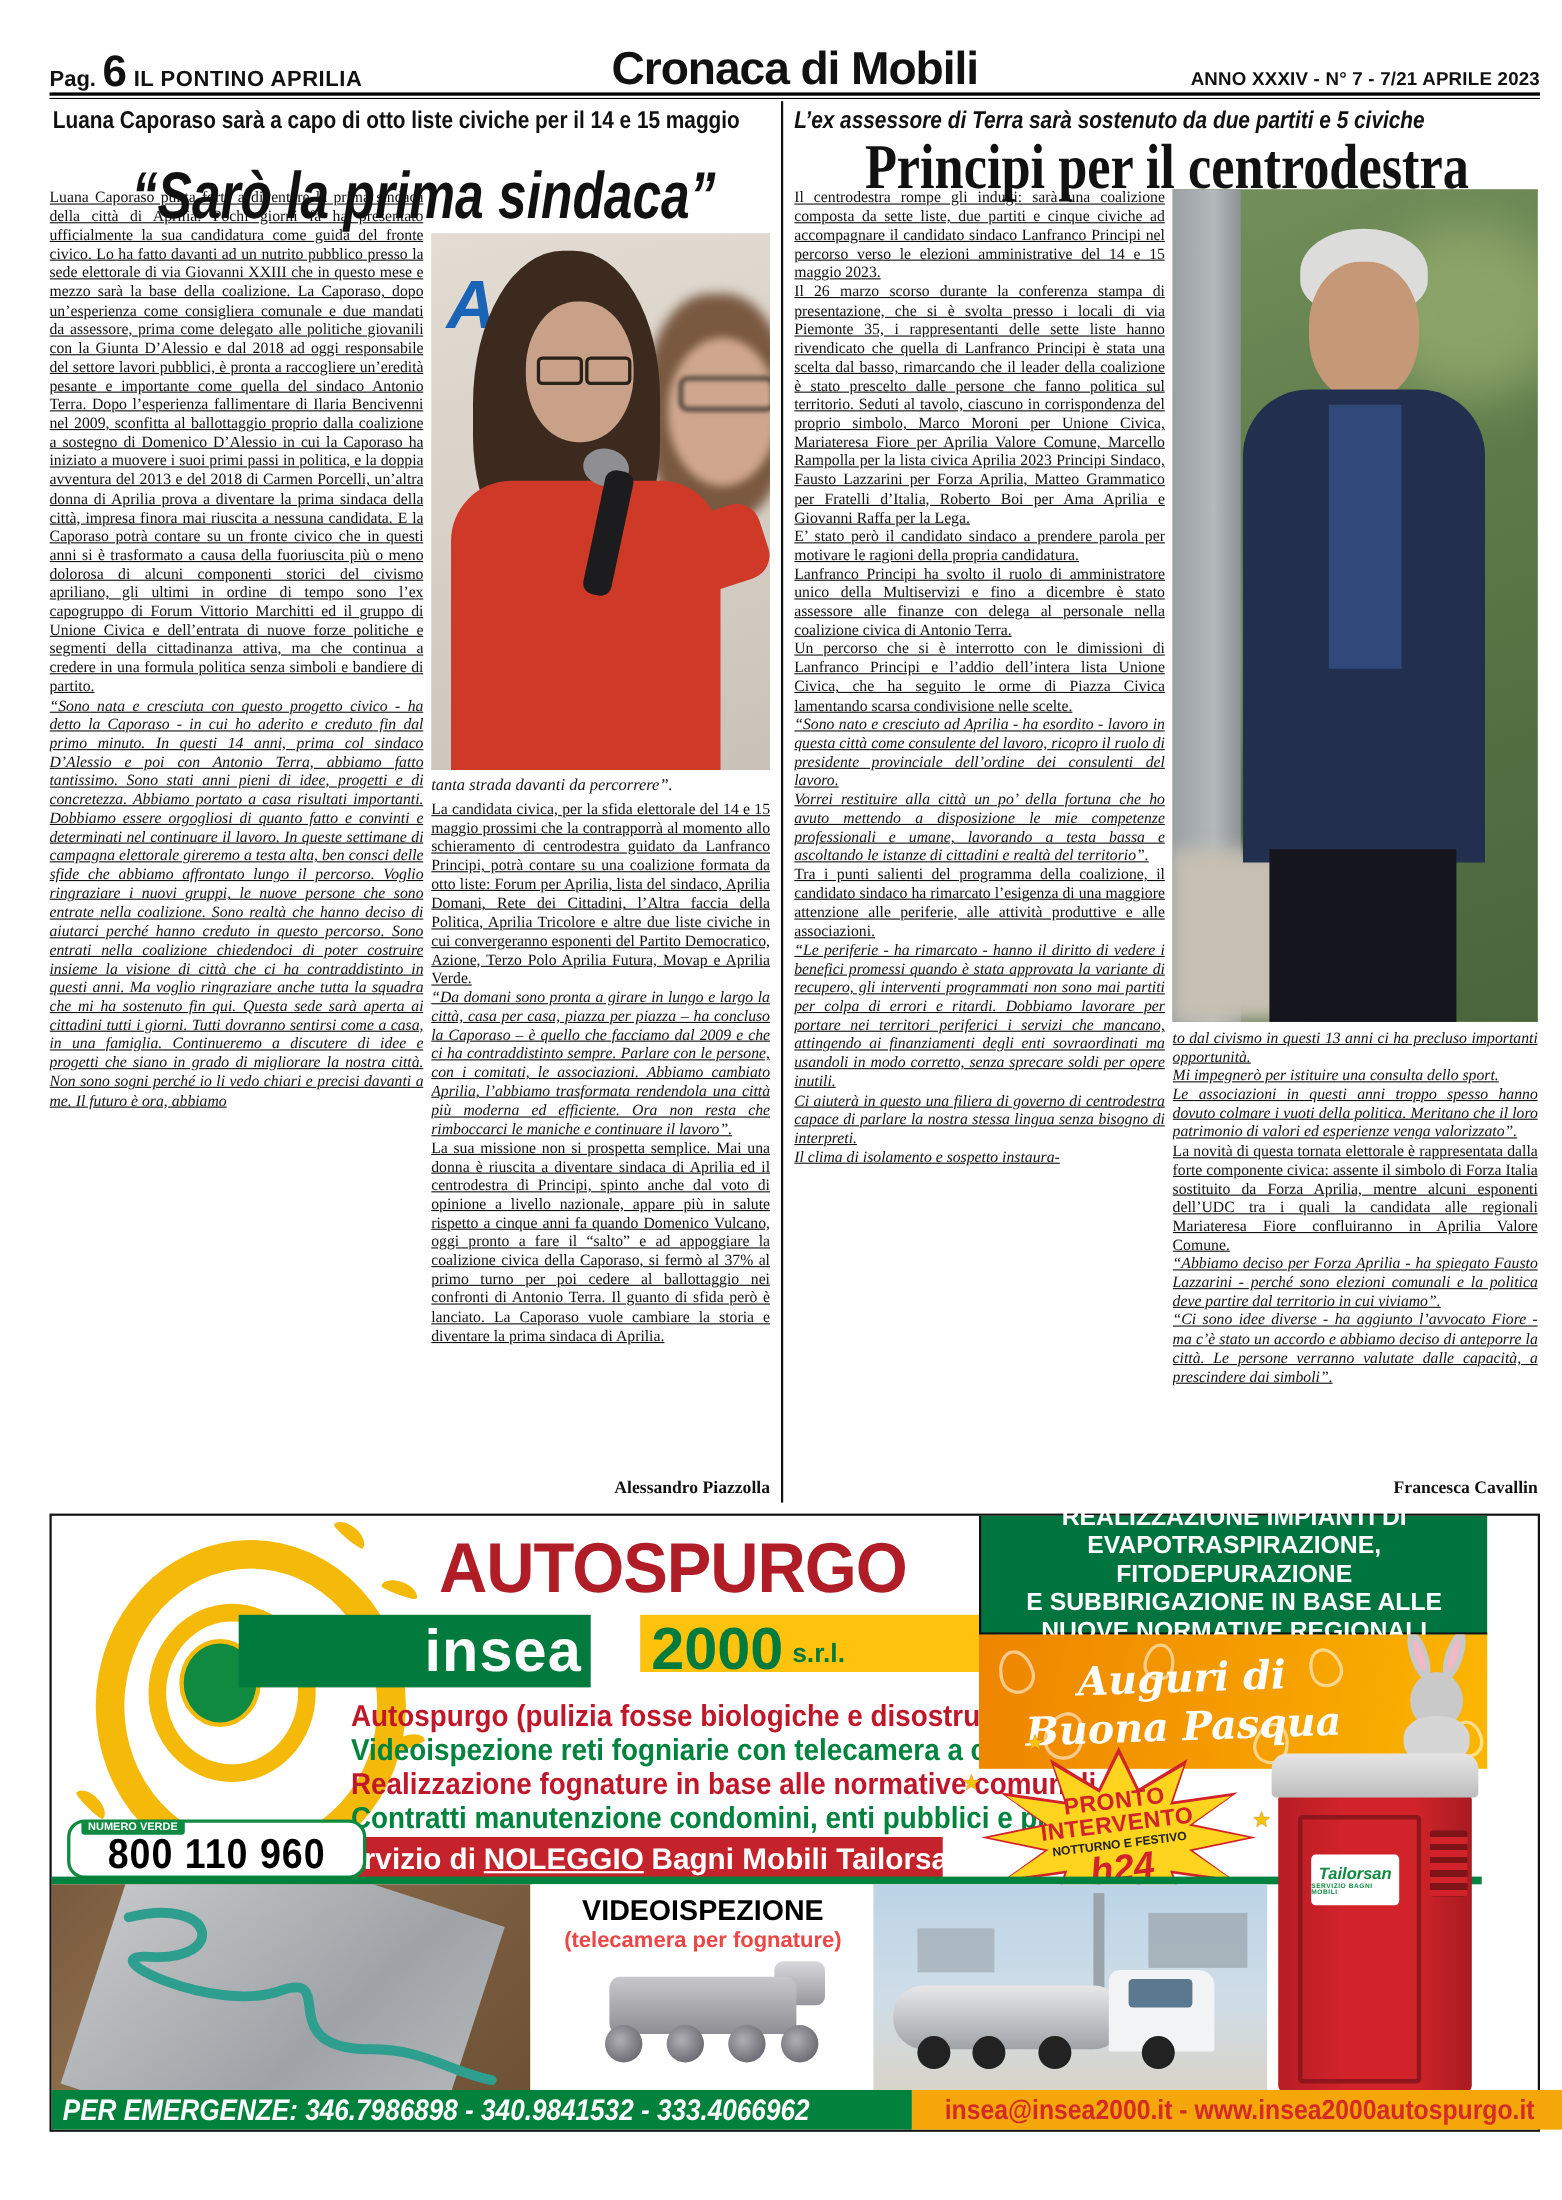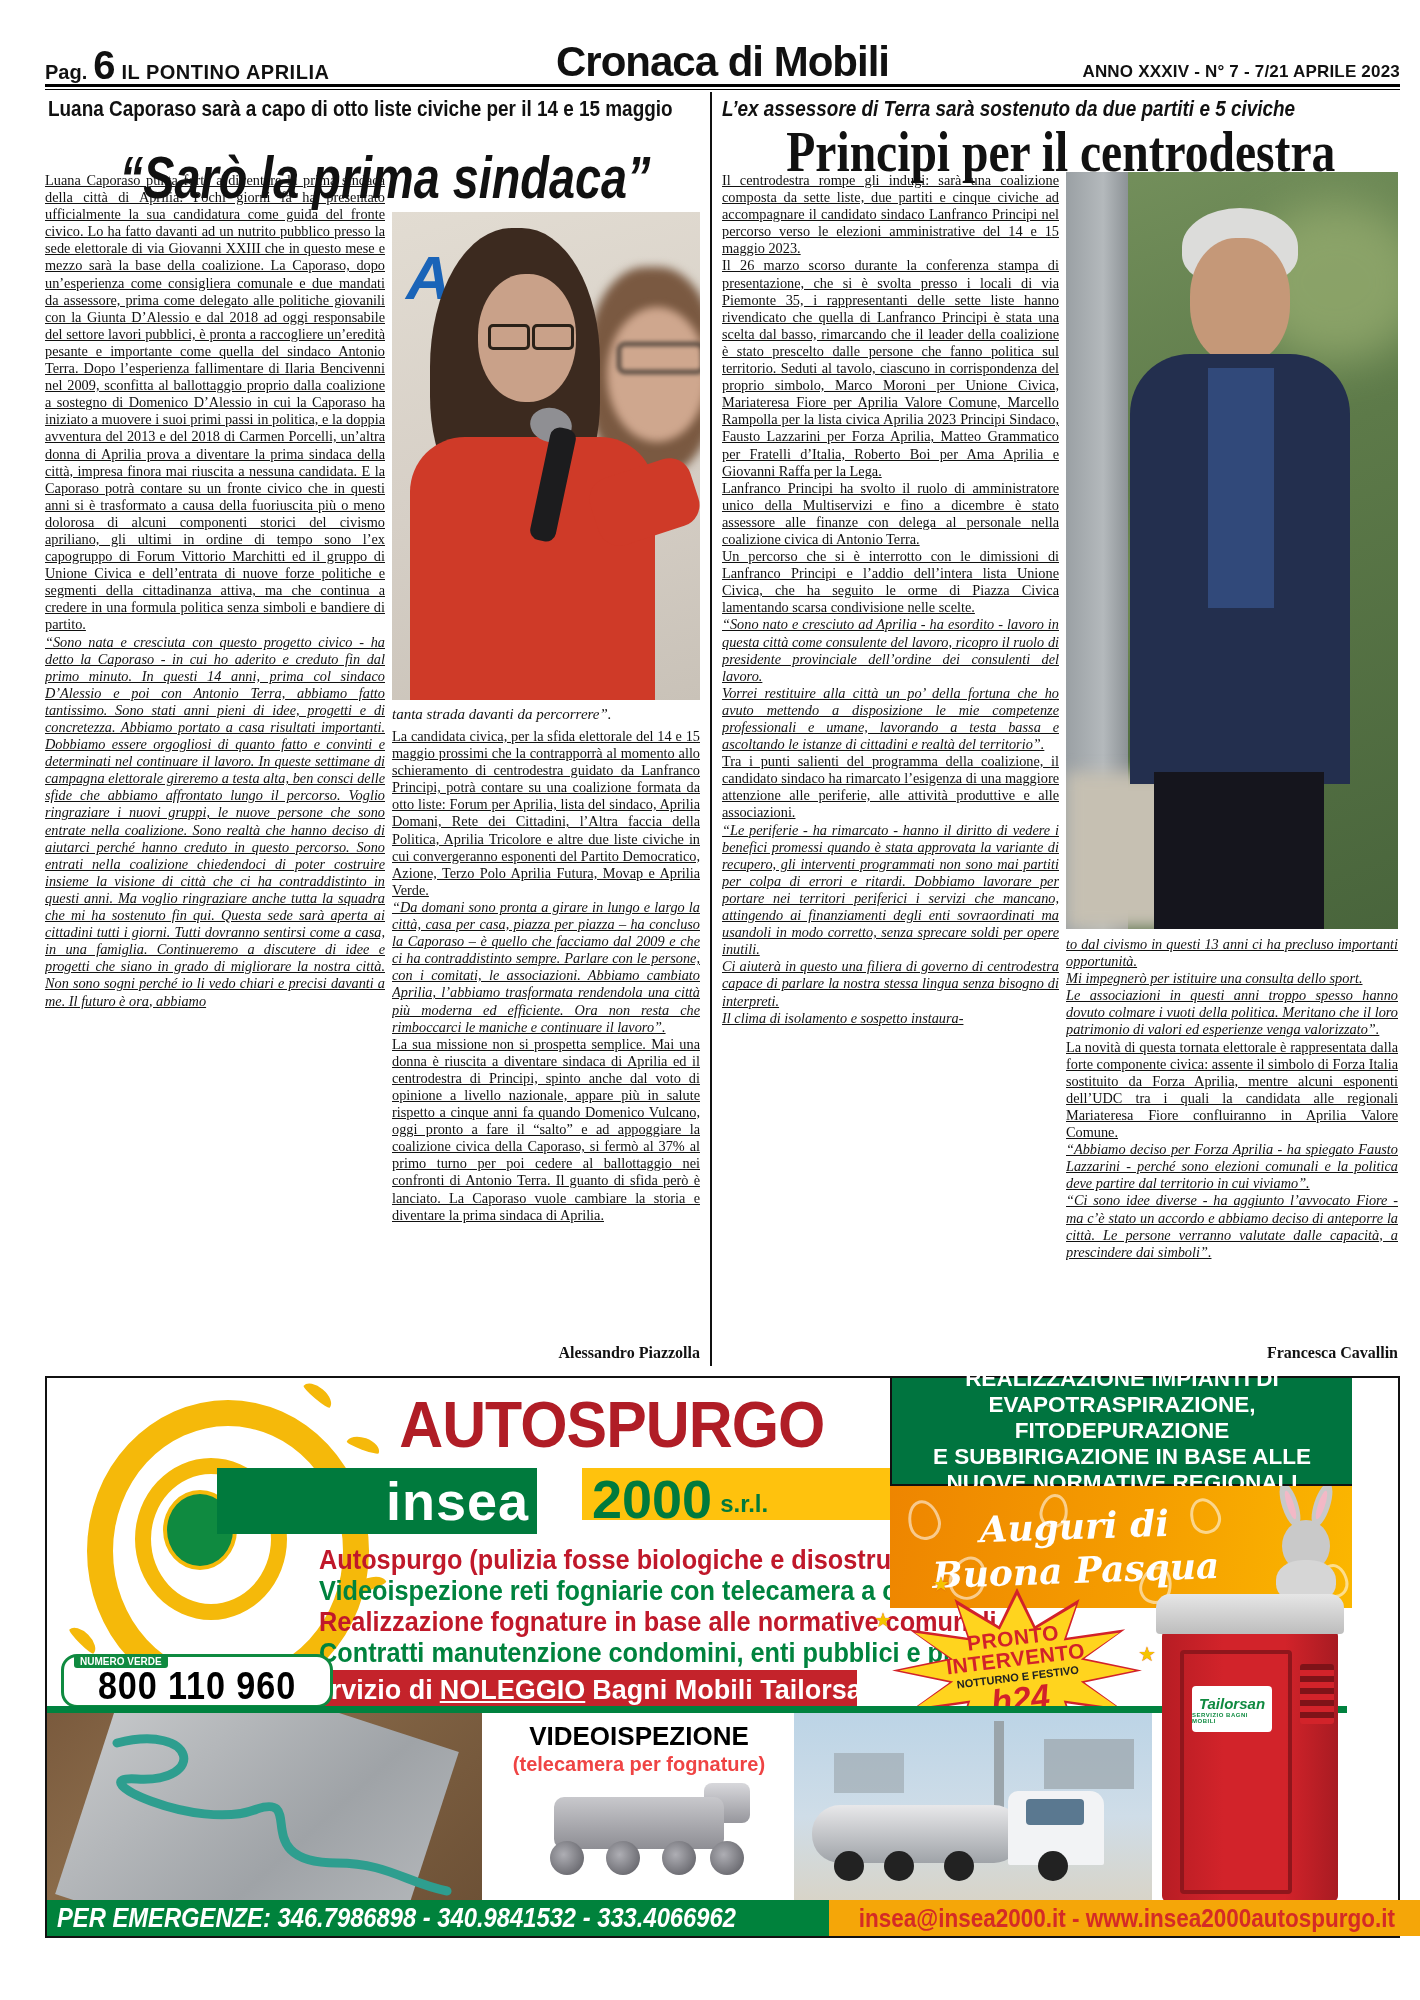--- a/index.html
+++ b/index.html
@@ -182,20 +182,21 @@
   <div class="col" style="left:392px;top:728px;width:308px;height:612px;">
       <p class="para">La candidata civica, per la sfida elettorale del 14 e 15 maggio prossimi che la contrapporrà al momento allo schieramento di centrodestra guidato da Lanfranco Principi, potrà contare su una coalizione formata da otto liste: Forum per Aprilia, lista del sindaco, Aprilia Domani, Rete dei Cittadini, l’Altra faccia della Politica, Aprilia Tricolore e altre due liste civiche in cui convergeranno esponenti del Partito Democratico, Azione, Terzo Polo Aprilia Futura, Movap e Aprilia Verde.</p>
       <p class="para it">“Da domani sono pronta a girare in lungo e largo la città, casa per casa, piazza per piazza – ha concluso la Caporaso – è quello che facciamo dal 2009 e che ci ha contraddistinto sempre. Parlare con le persone, con i comitati, le associazioni. Abbiamo cambiato Aprilia, l’abbiamo trasformata rendendola una città più moderna ed efficiente. Ora non resta che rimboccarci le maniche e continuare il lavoro”.</p>
       <p class="para">La sua missione non si prospetta semplice. Mai una donna è riuscita a diventare sindaca di Aprilia ed il centrodestra di Principi, spinto anche dal voto di opinione a livello nazionale, appare più in salute rispetto a cinque anni fa quando Domenico Vulcano, oggi pronto a fare il “salto” e ad appoggiare la coalizione civica della Caporaso, si fermò al 37% al primo turno per poi cedere al ballottaggio nei confronti di Antonio Terra. Il guanto di sfida però è lanciato. La Caporaso vuole cambiare la storia e diventare la prima sindaca di Aprilia.</p>
     </div>
   <div class="byline" style="left:392px;top:1344px;width:308px;">Alessandro Piazzolla</div>
 
   <div class="col" style="left:722px;top:172px;width:337px;height:1192px;">
       <p class="para">Il centrodestra rompe gli indugi: sarà una coalizione composta da sette liste, due partiti e cinque civiche ad accompagnare il candidato sindaco Lanfranco Principi nel percorso verso le elezioni amministrative del 14 e 15 maggio 2023.</p>
       <p class="para">Il 26 marzo scorso durante la conferenza stampa di presentazione, che si è svolta presso i locali di via Piemonte 35, i rappresentanti delle sette liste hanno rivendicato che quella di Lanfranco Principi è stata una scelta dal basso, rimarcando che il leader della coalizione è stato prescelto dalle persone che fanno politica sul territorio. Seduti al tavolo, ciascuno in corrispondenza del proprio simbolo, Marco Moroni per Unione Civica, Mariateresa Fiore per Aprilia Valore Comune, Marcello Rampolla per la lista civica Aprilia 2023 Principi Sindaco, Fausto Lazzarini per Forza Aprilia, Matteo Grammatico per Fratelli d’Italia, Roberto Boi per Ama Aprilia e Giovanni Raffa per la Lega.</p>
+      <p class="para">E’ stato però il candidato sindaco a prendere parola per motivare le ragioni della propria candidatura.</p>
       <p class="para">Lanfranco Principi ha svolto il ruolo di amministratore unico della Multiservizi e fino a dicembre è stato assessore alle finanze con delega al personale nella coalizione civica di Antonio Terra.</p>
       <p class="para">Un percorso che si è interrotto con le dimissioni di Lanfranco Principi e l’addio dell’intera lista Unione Civica, che ha seguito le orme di Piazza Civica lamentando scarsa condivisione nelle scelte.</p>
       <p class="para it">“Sono nato e cresciuto ad Aprilia - ha esordito - lavoro in questa città come consulente del lavoro, ricopro il ruolo di presidente provinciale dell’ordine dei consulenti del lavoro.</p>
       <p class="para it">Vorrei restituire alla città un po’ della fortuna che ho avuto mettendo a disposizione le mie competenze professionali e umane, lavorando a testa bassa e ascoltando le istanze di cittadini e realtà del territorio”.</p>
       <p class="para">Tra i punti salienti del programma della coalizione, il candidato sindaco ha rimarcato l’esigenza di una maggiore attenzione alle periferie, alle attività produttive e alle associazioni.</p>
       <p class="para it">“Le periferie - ha rimarcato - hanno il diritto di vedere i benefici promessi quando è stata approvata la variante di recupero, gli interventi programmati non sono mai partiti per colpa di errori e ritardi. Dobbiamo lavorare per portare nei territori periferici i servizi che mancano, attingendo ai finanziamenti degli enti sovraordinati ma usandoli in modo corretto, senza sprecare soldi per opere inutili.</p>
       <p class="para it">Ci aiuterà in questo una filiera di governo di centrodestra capace di parlare la nostra stessa lingua senza bisogno di interpreti.</p>
       <p class="para it">Il clima di isolamento e sospetto instaura-</p>
     </div>
 

